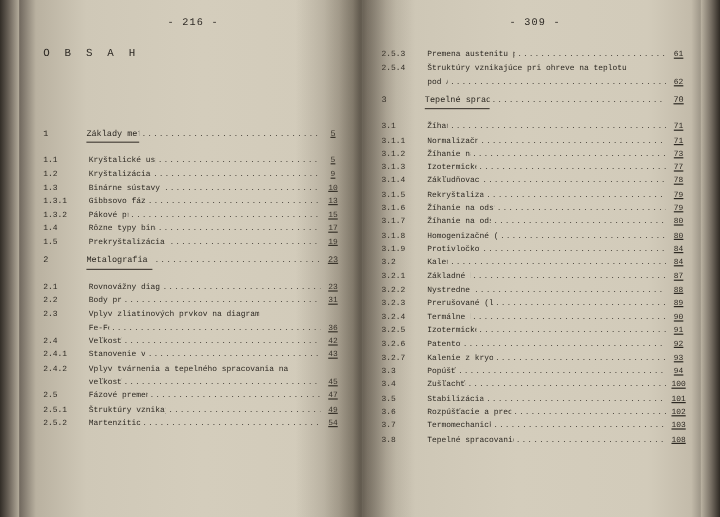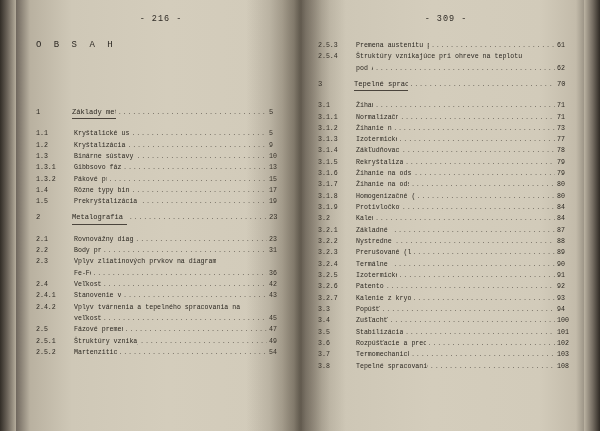--- a/index.html
+++ b/index.html
@@ -117,21 +117,22 @@
     white-space: nowrap;
     margin: 0 2px;
     color: #3a352e;
     letter-spacing: 1.2px;
     font-size: 6px;
     min-width: 6px;
   }
   .pg {
     flex: 0 0 auto;
     width: 17px;
-    text-align: left;
+    text-align: center;
+    text-decoration: underline;
   }
   .spacer-sm { height: 5px; }
   .row.cont2 .num { width: 38px; }
   .underline-sec {
     border-bottom: 0.6px solid #4a443c;
     padding-bottom: 0px;
     display: inline-block;
   }
 </style>
 </head>

